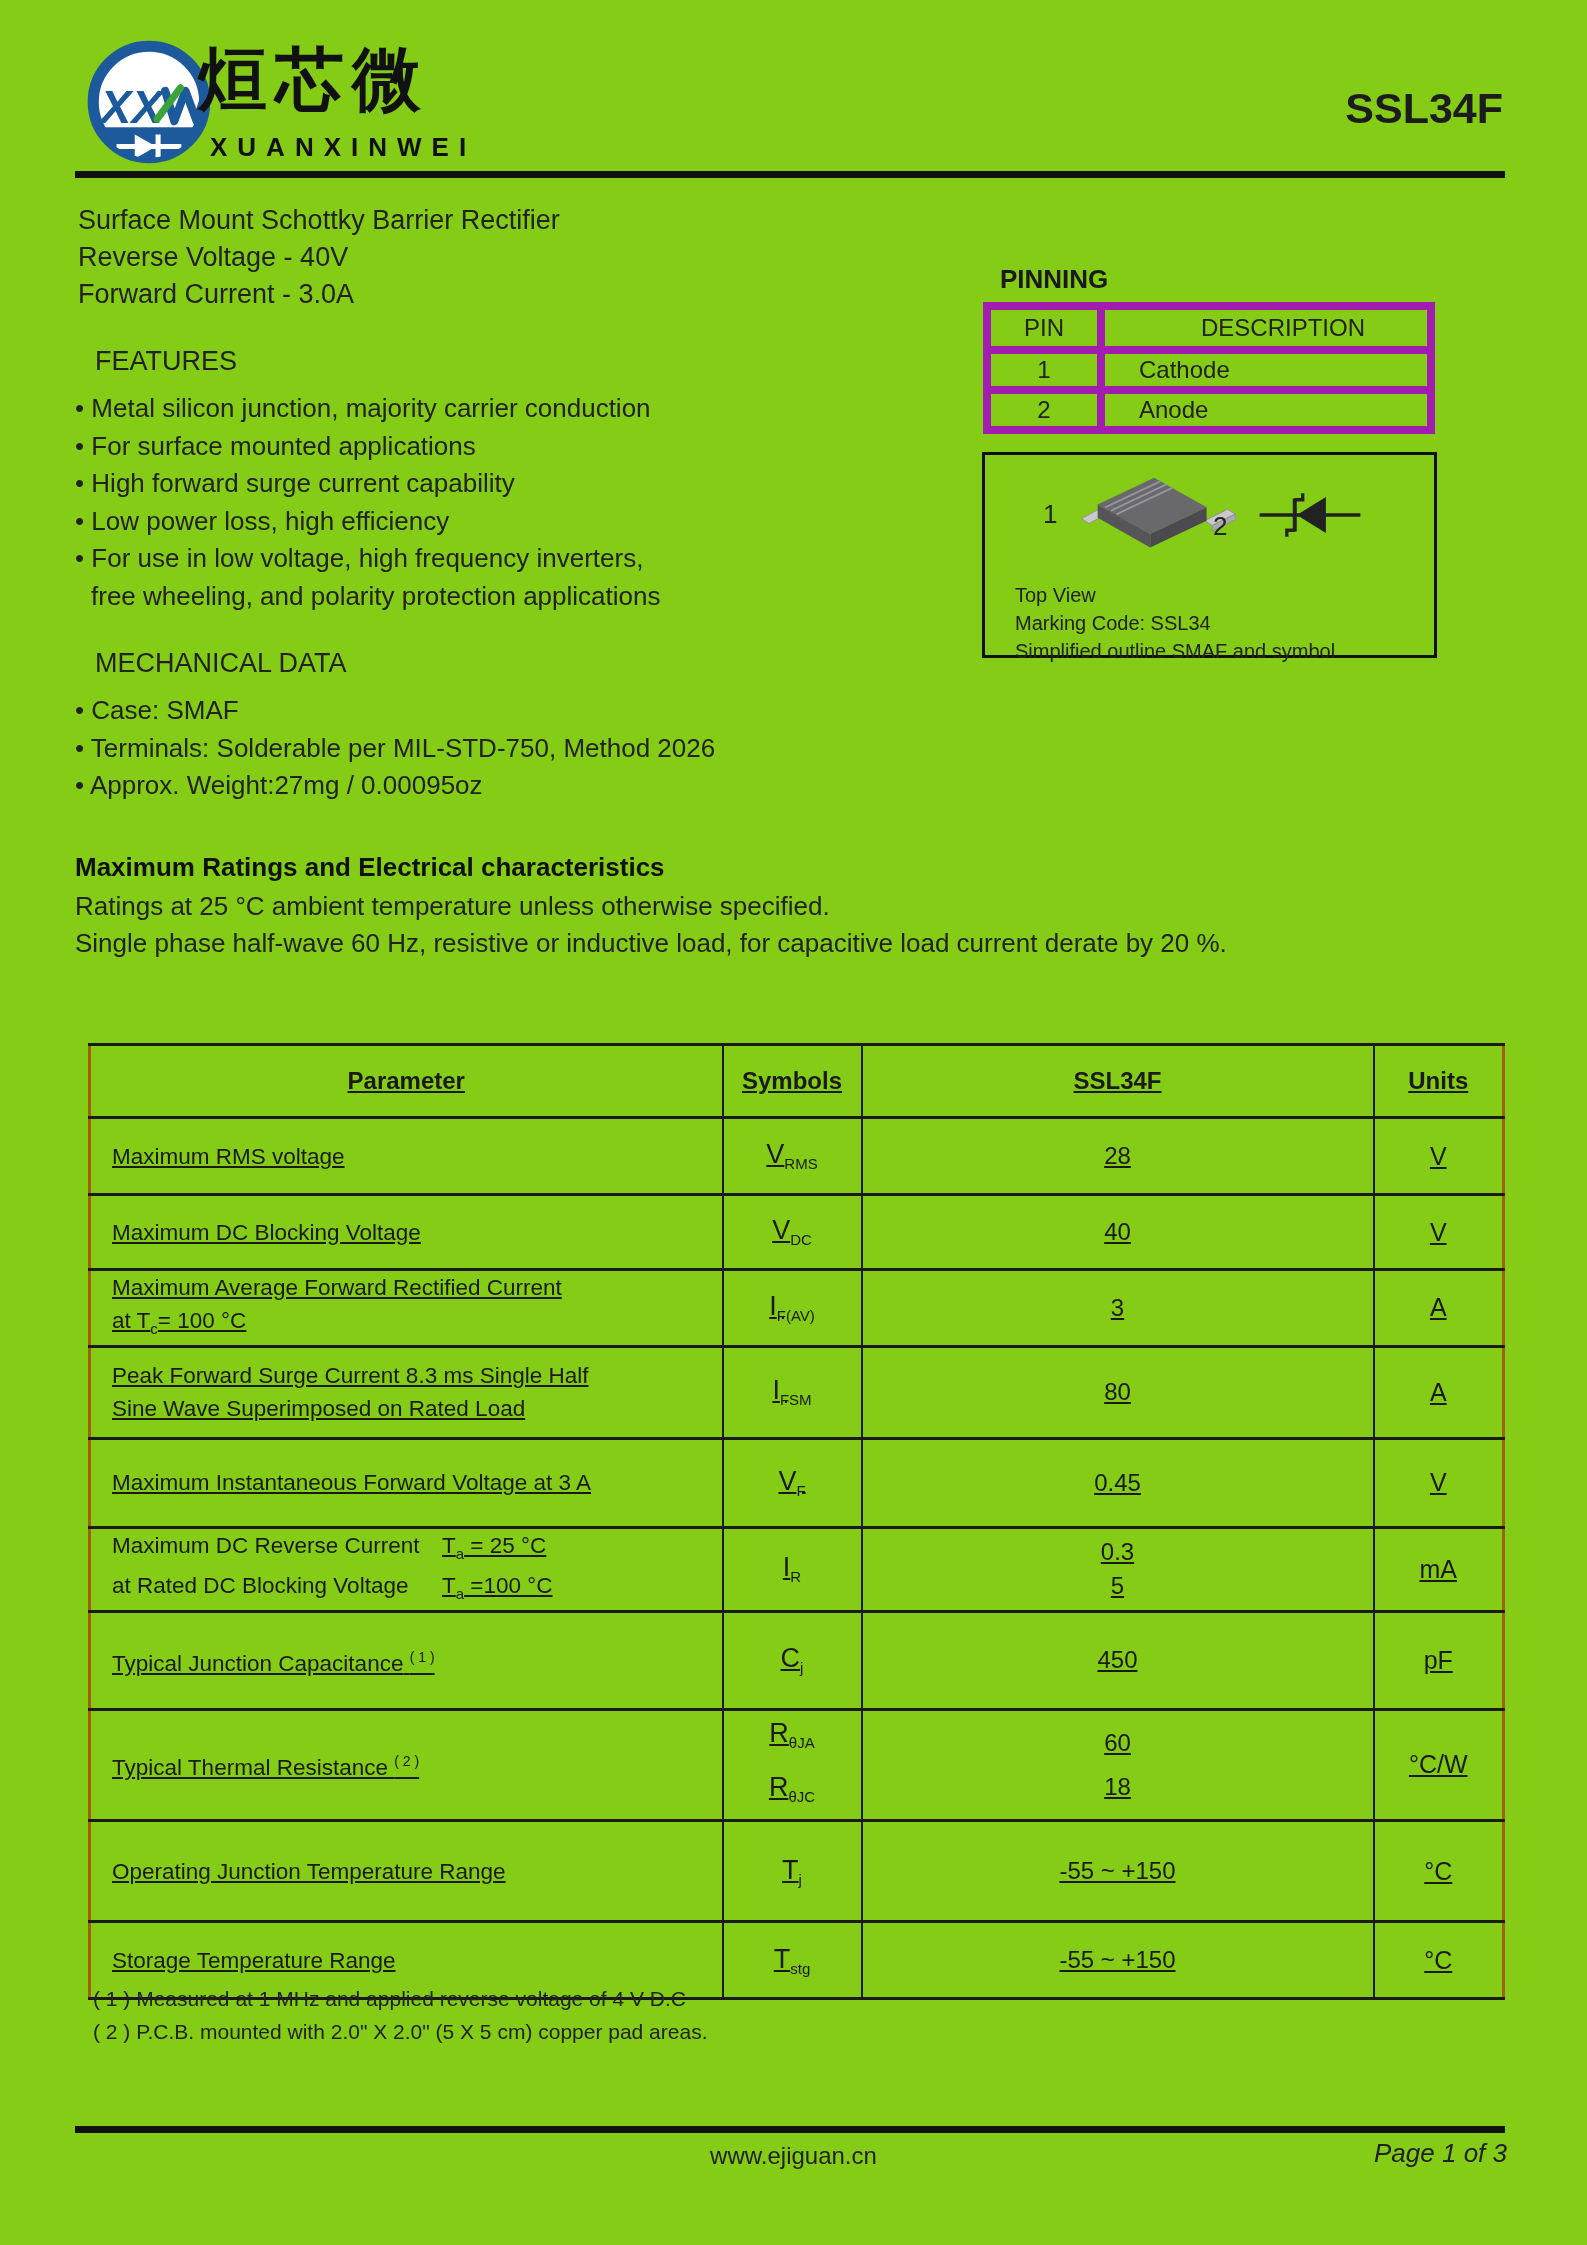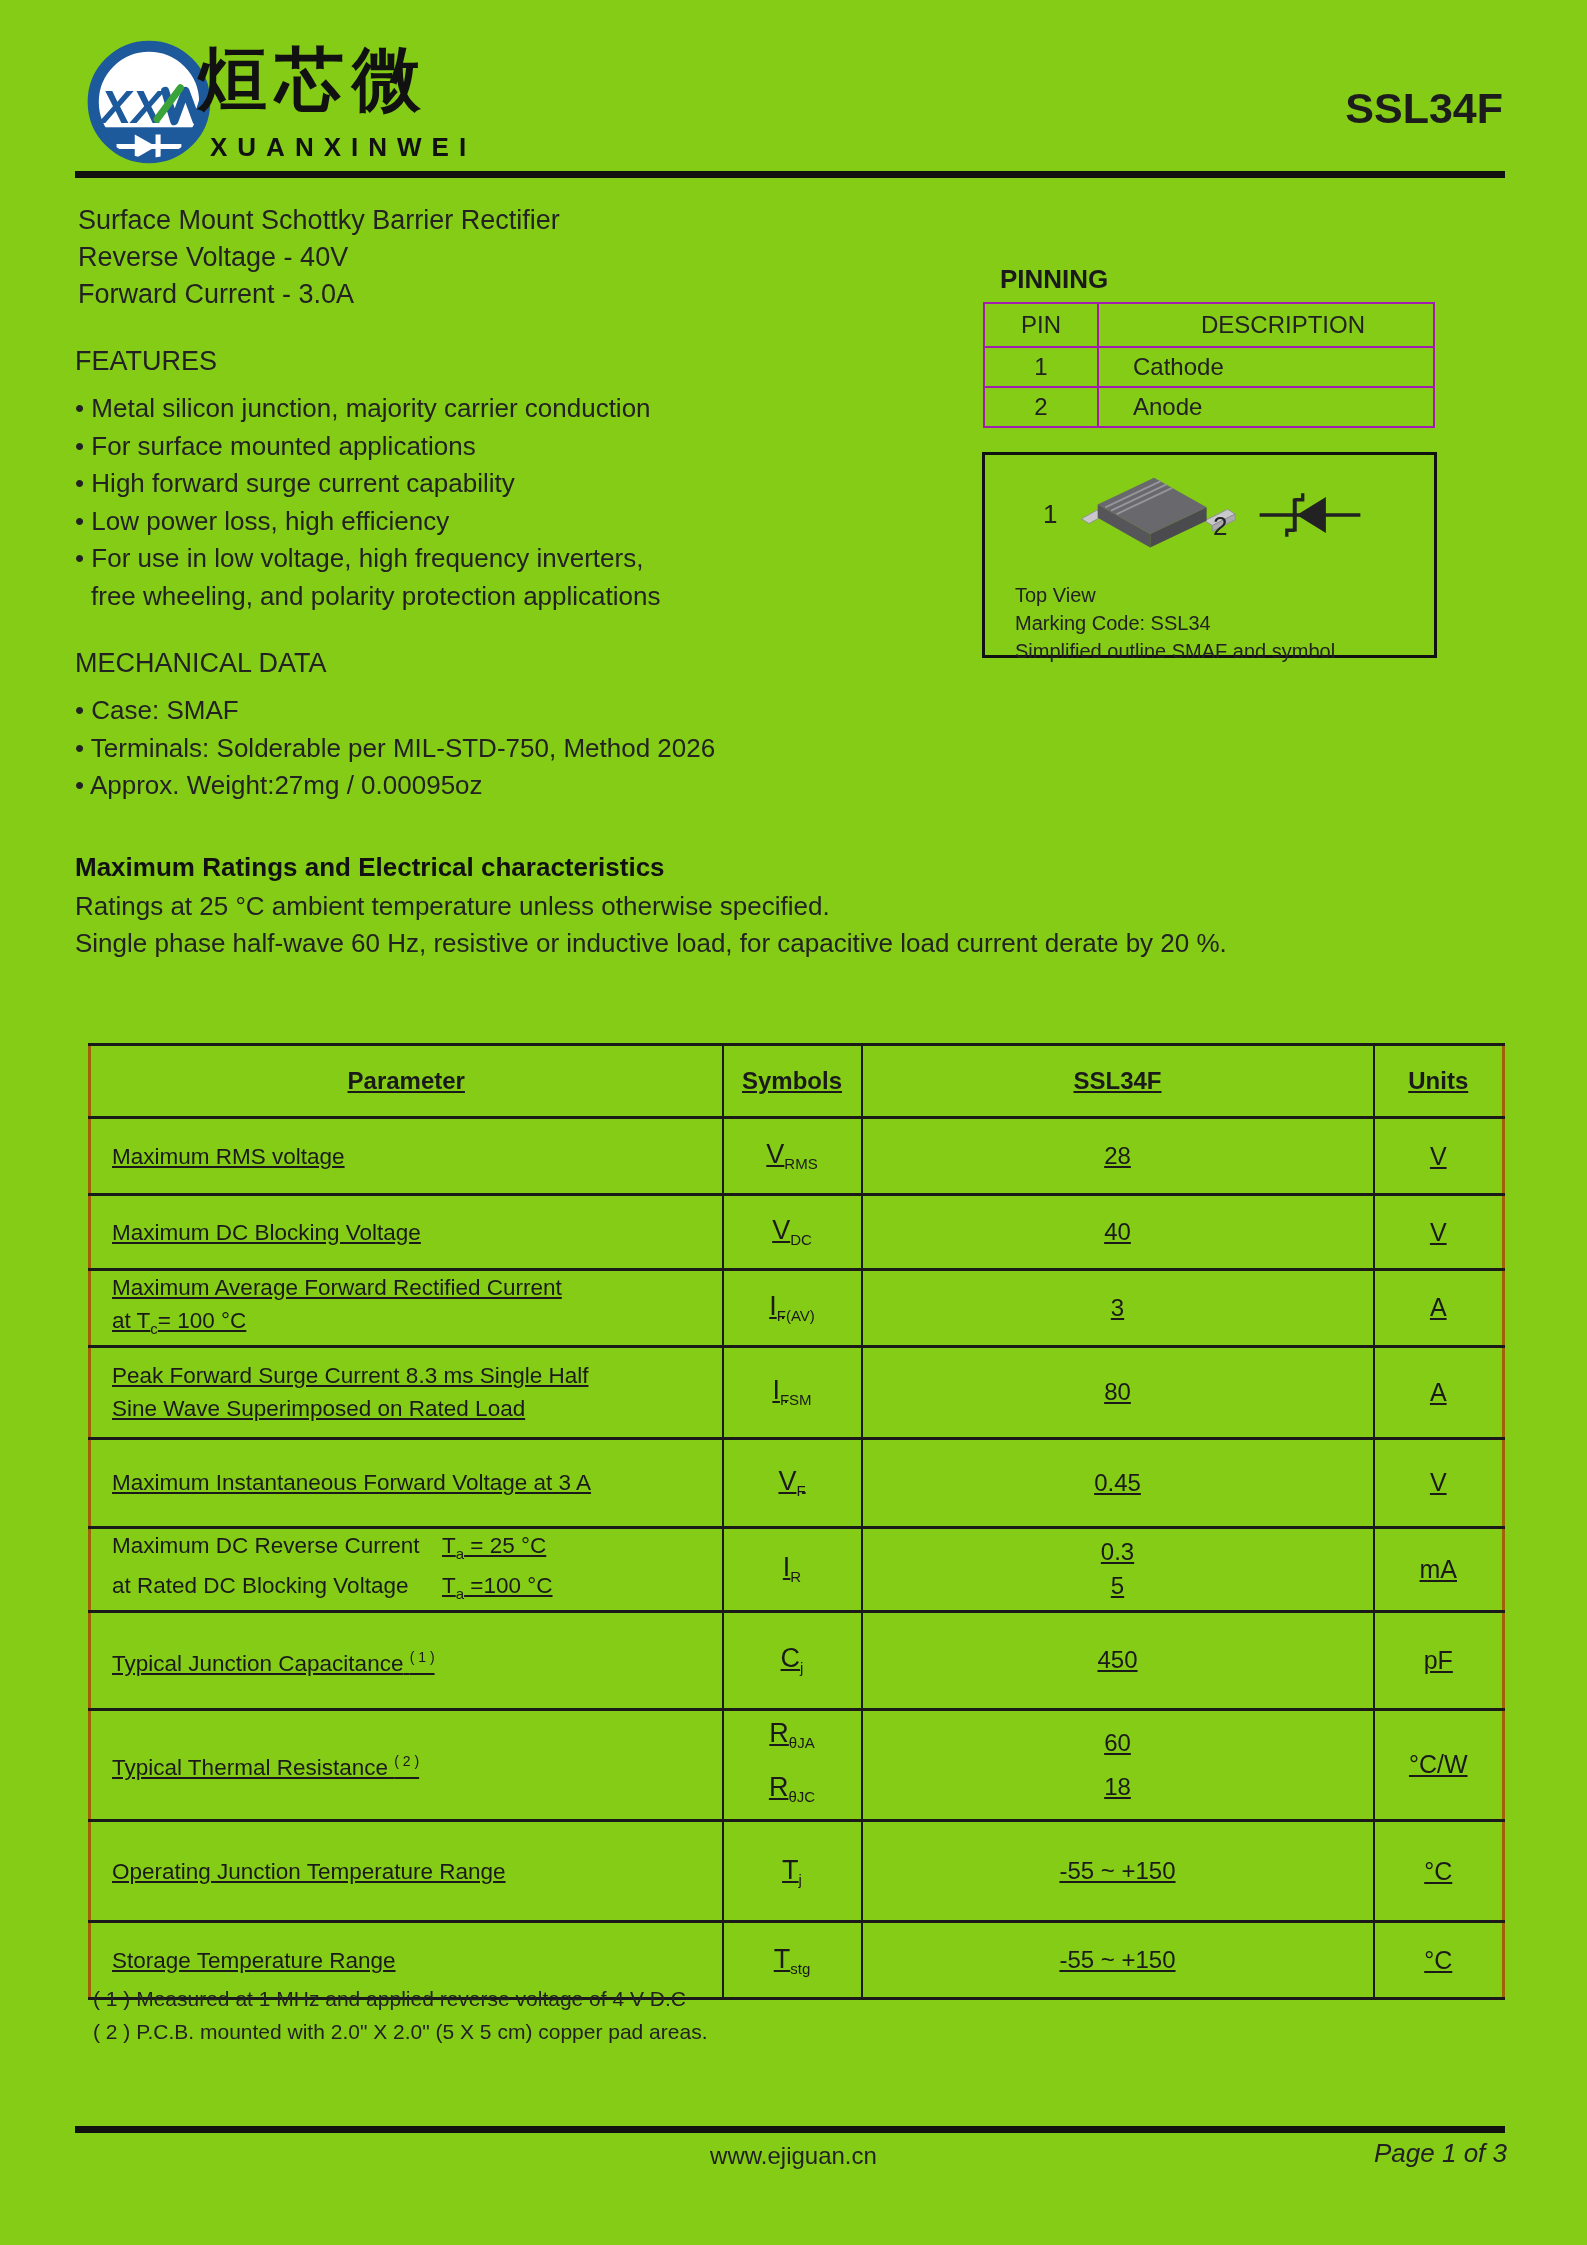--- a/index.html
+++ b/index.html
@@ -13,38 +13,38 @@
   .brand-en { position:absolute; left:210px; top:132px; font-size:26px; font-weight:700; letter-spacing:10px; color:#111; }
   .part-number { position:absolute; right:84px; top:84px; font-size:43px; font-weight:700; color:#1c1c1c; }
   .header-rule { position:absolute; left:75px; top:171px; width:1430px; height:7px; background:#111; }
 
   
   .summary { position:absolute; left:78px; top:202px; font-size:27px; line-height:37px; color:#222; }
 
   
   .pinning-title { position:absolute; left:1000px; top:264px; font-size:26px; font-weight:700; }
   .pinning-table { position:absolute; left:983px; top:302px; width:452px; border-collapse:collapse; table-layout:fixed; }
-  .pinning-table td { border:2px solid #a21caf; font-size:24px; color:#222; height:40px; }
+  .pinning-table td { border:8px solid #a21caf; font-size:24px; color:#222; height:40px; }
   .pinning-table tr:first-child td { height:44px; }
   .pinning-table td.pin { width:114px; text-align:center; }
   .pinning-table td.desc { padding-left:34px; }
   .pinning-table td.desc-h { text-align:center; }
 
   
   .outline-box { position:absolute; left:982px; top:452px; width:455px; height:206px; border:3px solid #111; }
   .pin1-label { position:absolute; left:58px; top:44px; font-size:26px; color:#222; }
   .pin2-label { position:absolute; left:228px; top:56px; font-size:26px; color:#222; }
   .pkg-svg { position:absolute; left:84px; top:10px; width:172px; height:100px; }
   .diode-svg { position:absolute; left:272px; top:36px; width:106px; height:48px; }
   .outline-caption { position:absolute; left:30px; top:126px; font-size:20px; line-height:28px; color:#222; }
 
   
   .features { position:absolute; left:75px; top:346px; }
   .mechanical { position:absolute; left:75px; top:648px; }
-  .sec-title { font-size:27px; color:#222; margin-bottom:13px; }
+  .sec-title { font-size:27px; color:#222; margin-bottom:13px;margin-left:20px; }
   .sec-line { font-size:26px; line-height:37.5px; color:#222; }
   .sec-line.bullet::before { content:"• "; }
   .sec-line.cont { padding-left:16px; }
 
   
   .ratings-title { position:absolute; left:75px; top:852px; font-size:26px; font-weight:700; color:#111; }
   .ratings-cond { position:absolute; left:75px; top:888px; font-size:26px; line-height:37px; color:#222; }
 
   .ratings-table { position:absolute; left:88px; top:1043px; width:1414px; border-collapse:collapse; table-layout:fixed; border:3px solid #a16207;text-decoration:underline; }
   .ratings-table td { border:2px solid #1a1a1a; border-top-width:3px; border-bottom-width:3px; vertical-align:middle; }

